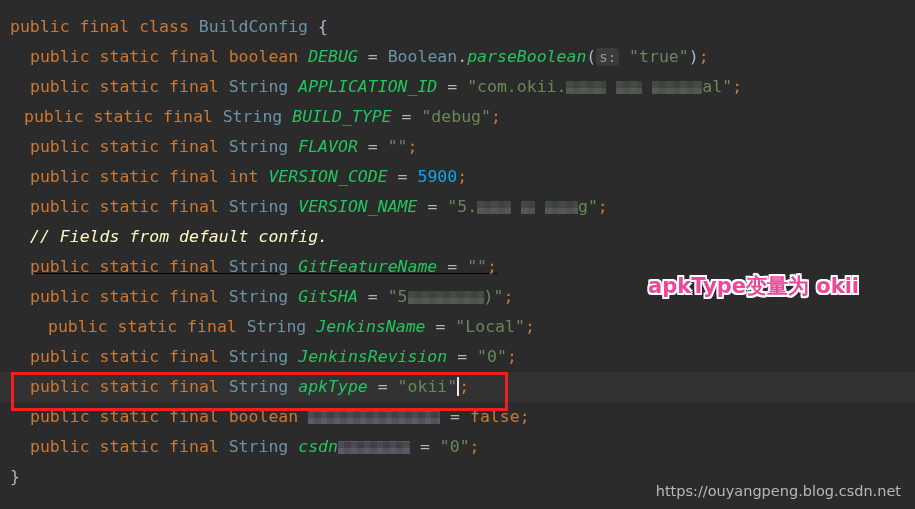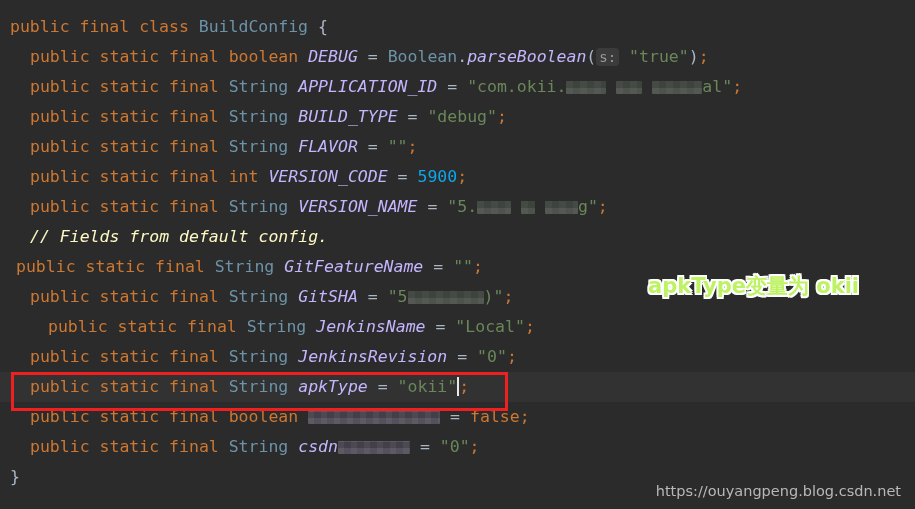--- a/index.html
+++ b/index.html
@@ -32,21 +32,21 @@
     padding-left: 10px;
     box-sizing: border-box;
     letter-spacing: 0px;
   }
   .line.caret-line {
     background: #323232;
   }
   
   .kw      { color: #cc7832; }
   .type    { color: #6c93a8; }
-  .ident   { color: #c4b5fd; font-style: italic; }
+  .ident   { color: #22c55e; font-style: italic; }
   .str     { color: #6a8759; }
   .num     { color: #0ea5e9; }
   .punc    { color: #a9b7c6; }
   .semi    { color: #cc7832; }
   .comment { color: #fef9c3; font-style: italic; }
   .brace   { color: #a9b7c6; }
 
   
   .hint {
     background: #3b3b3b;
@@ -107,21 +107,21 @@
   }
 
   
   #annotation {
     position: absolute;
     left: 648px;
     top: 272px;
     font-family: "DejaVu Sans", "Liberation Sans", sans-serif;
     font-size: 21px;
     font-weight: bold;
-    color: #bef264;
+    color: #ec4899;
     text-shadow:
       -1.6px -1.6px 0 #ffffff,  1.6px -1.6px 0 #ffffff,
       -1.6px  1.6px 0 #ffffff,  1.6px  1.6px 0 #ffffff,
       -1.6px 0 0 #ffffff, 1.6px 0 0 #ffffff,
       0 -1.6px 0 #ffffff, 0 1.6px 0 #ffffff;
     white-space: nowrap;
   }
 
   
   #watermark {
@@ -136,26 +136,26 @@
 </style>
 </head>
 <body>
 
 <div id="screen">
 
   <div id="code">
       <div class="line" style="padding-left: 10px;"><span class="kw">public </span><span class="kw">final </span><span class="kw">class </span><span class="type">BuildConfig</span><span class="punc"> </span><span class="brace">{</span></div>
       <div class="line" style="padding-left: 30px;"><span class="kw">public static final </span><span class="kw">boolean </span><span class="ident">DEBUG</span><span class="punc"> = </span><span class="type">Boolean</span><span class="punc">.</span><span class="ident">parseBoolean</span><span class="punc">(</span><span class="hint">s:</span><span class="str"> "true"</span><span class="punc">)</span><span class="semi">;</span></div>
       <div class="line" style="padding-left: 30px;"><span class="kw">public static final </span><span class="type">String </span><span class="ident">APPLICATION_ID</span><span class="punc"> = </span><span class="str">"com.okii.</span><span class="redact" style="width: 40px;"></span><span class="str"> </span><span class="redact" style="width: 26px;"></span><span class="str"> </span><span class="redact" style="width: 50px;"></span><span class="str">al"</span><span class="semi">;</span></div>
-      <div class="line" style="padding-left: 30px;"><span class="kw">public static final </span><span class="type">String </span><span class="ident">BUILD_TYPE</span><span class="punc"> = </span><span class="str">"debug"</span><span class="semi">;</span></div>
+      <div class="line" style="padding-left: 24px;"><span class="kw">public static final </span><span class="type">String </span><span class="ident">BUILD_TYPE</span><span class="punc"> = </span><span class="str">"debug"</span><span class="semi">;</span></div>
       <div class="line" style="padding-left: 30px;"><span class="kw">public static final </span><span class="type">String </span><span class="ident">FLAVOR</span><span class="punc"> = </span><span class="str">""</span><span class="semi">;</span></div>
       <div class="line" style="padding-left: 30px;"><span class="kw">public static final </span><span class="kw">int </span><span class="ident">VERSION_CODE</span><span class="punc"> = </span><span class="num">5900</span><span class="semi">;</span></div>
       <div class="line" style="padding-left: 30px;"><span class="kw">public static final </span><span class="type">String </span><span class="ident">VERSION_NAME</span><span class="punc"> = </span><span class="str">"5.</span><span class="redact" style="width: 34px;"></span><span class="str"> </span><span class="redact" style="width: 14px;"></span><span class="str"> </span><span class="redact" style="width: 33px;"></span><span class="str">g"</span><span class="semi">;</span></div>
       <div class="line" style="padding-left: 30px;"><span class="comment">// Fields from default config.</span></div>
-      <div class="line" style="padding-left: 16px;"><span class="kw">public static final </span><span class="type">String </span><span class="ident">GitFeatureName</span><span class="punc"> = </span><span class="str">""</span><span class="semi">;</span></div>
+      <div class="line" style="padding-left: 30px; text-decoration: underline;"><span class="kw">public static final </span><span class="type">String </span><span class="ident">GitFeatureName</span><span class="punc"> = </span><span class="str">""</span><span class="semi">;</span></div>
       <div class="line" style="padding-left: 30px;"><span class="kw">public static final </span><span class="type">String </span><span class="ident">GitSHA</span><span class="punc"> = </span><span class="str">"5</span><span class="redact" style="width: 76px;"></span><span class="str">)"</span><span class="semi">;</span></div>
       <div class="line" style="padding-left: 48px;"><span class="kw">public static final </span><span class="type">String </span><span class="ident">JenkinsName</span><span class="punc"> = </span><span class="str">"Local"</span><span class="semi">;</span></div>
       <div class="line" style="padding-left: 30px;"><span class="kw">public static final </span><span class="type">String </span><span class="ident">JenkinsRevision</span><span class="punc"> = </span><span class="str">"0"</span><span class="semi">;</span></div>
       <div class="line caret-line" style="padding-left: 30px;"><span class="kw">public static final </span><span class="type">String </span><span class="ident">apkType</span><span class="punc"> = </span><span class="str">"okii"</span><span class="caret"></span><span class="semi">;</span></div>
       <div class="line" style="padding-left: 30px;"><span class="kw">public static final </span><span class="kw">boolean </span><span class="redact dim" style="width: 132px;"></span><span class="punc"> = </span><span class="kw">false</span><span class="semi">;</span></div>
       <div class="line" style="padding-left: 30px;"><span class="kw">public static final </span><span class="type">String </span><span class="ident">csdn</span><span class="redact dim" style="width: 72px;"></span><span class="punc"> = </span><span class="str">"0"</span><span class="semi">;</span></div>
       <div class="line" style="padding-left: 10px;"><span class="brace">}</span></div>
     </div>
 
   <div id="redbox"></div>

